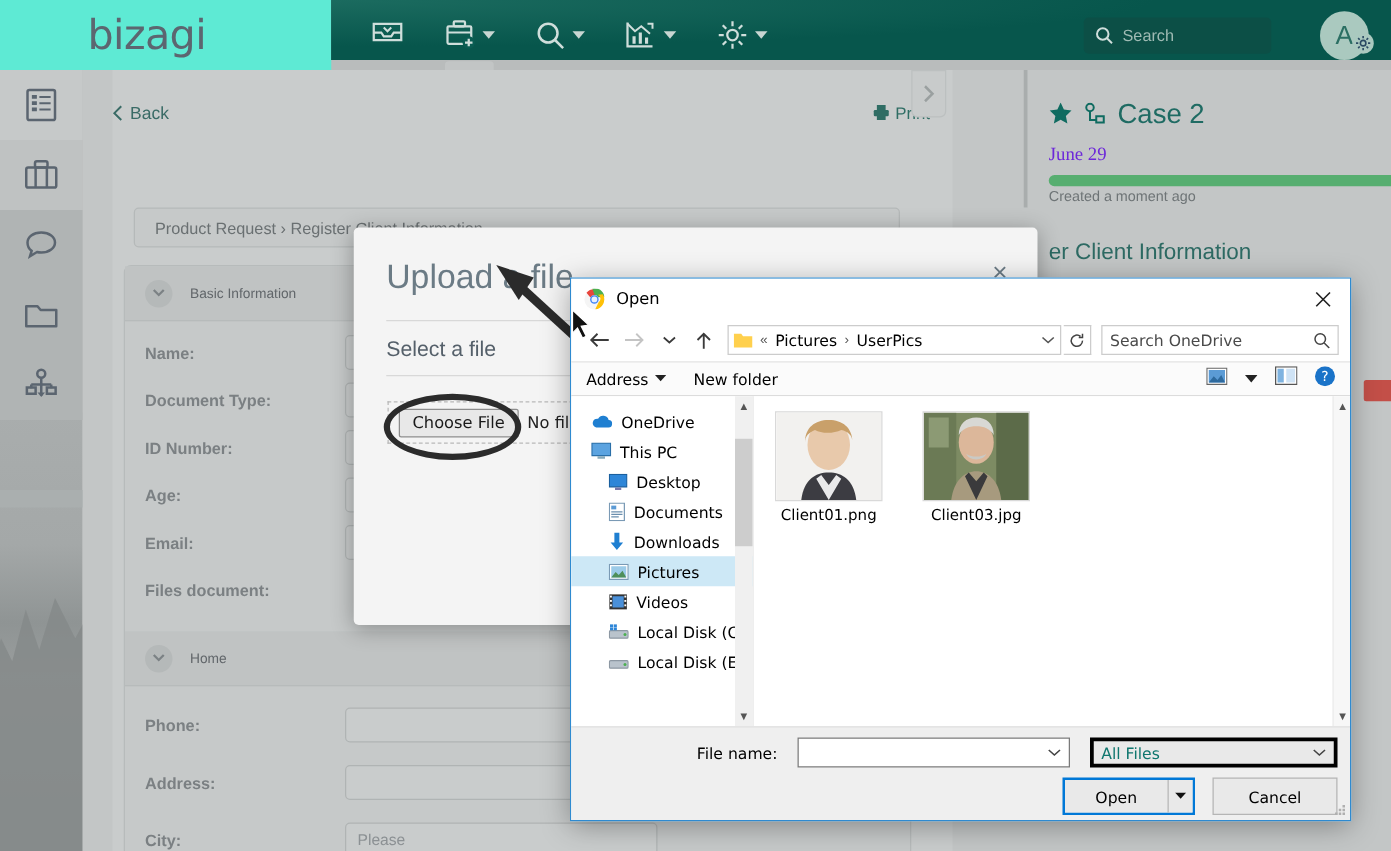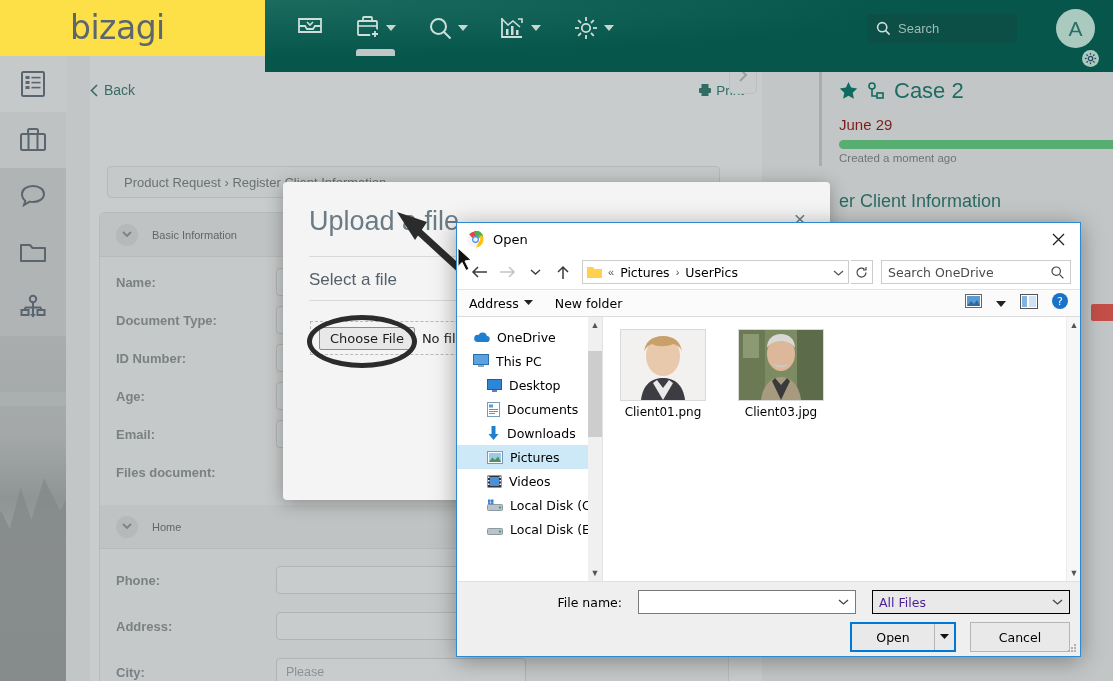--- a/index.html
+++ b/index.html
@@ -17,23 +17,23 @@
     background: linear-gradient(to bottom, #a9adad 0%, #a4a8a8 30%, #8f9494 48%, #9a9e9e 60%, #8c9191 100%);
   }
   .bg-landscape:after {
     content: ""; position: absolute; left: -10px; top: 130px; width: 90px; height: 230px;
     background: #858a8a; clip-path: polygon(0 40%, 12% 22%, 22% 30%, 34% 12%, 46% 26%, 60% 8%, 78% 22%, 100% 6%, 100% 100%, 0 100%);
     opacity: .85;
   }
 
   
   .header { position: absolute; left: 0; top: 0; width: 1113px; height: 56px; z-index: 40; }
-  .header-left { position: absolute; left: 0; top: 0; width: 265px; height: 56px; background: #fde047; }
+  .header-left { position: absolute; left: 0; top: 0; width: 265px; height: 56px; background: #5eead4; }
   .logo { position: absolute; left: 70px; top: 8px; font-size: 33px; color: #5c6670; font-weight: 400; letter-spacing: -.5px; font-family: "DejaVu Sans", sans-serif; }
-  .header-right { position: absolute; left: 265px; top: 0; right: 0; height: 72px; background: #0a5c52;
+  .header-right { position: absolute; left: 265px; top: 0; right: 0; height: 48px; background: #0a5c52;
      background-image: radial-gradient(ellipse at 0% 0%, #1b6b5f 0%, #07564c 55%); }
   .nav-icons { position: absolute; left: 25px; top: 0; height: 56px; display: flex; align-items: center; gap: 18px; }
   .nav-item { display: flex; align-items: center; gap: 5px; height: 56px; padding: 0 7px; cursor: pointer; position: relative; }
   .nav-item.active:after { content:""; position:absolute; left:8px; right:8px; bottom:0; height:7px; background:#c2c5c5; border-radius:3px 3px 0 0;}
   .nav-item svg { display: block; }
   .caret { width: 0; height: 0; border-left: 5px solid transparent; border-right: 5px solid transparent; border-top: 6px solid #c8d6d2; }
   .search-box { position: absolute; right: 96px; top: 14px; width: 150px; height: 29px; background: #0c4f46;
     border-radius: 4px; display: flex; align-items: center; padding: 0 9px; gap: 7px; }
   .search-box .ph { color: #9fbbb4; font-size: 13px; }
   .avatar { position: absolute; right: 18px; top: 9px; width: 39px; height: 39px; border-radius: 50%;
@@ -69,21 +69,21 @@
     font-size: 12.5px; color: #8c9194; display: flex; align-items: center; padding: 0 9px; }
 
   
   .collapse-tab { position: absolute; left: 663px; top: 0; width: 28px; height: 38px; background: #c8cbcb;
     border: 1px solid #bcc0c0; border-radius: 0 0 5px 5px; display: flex; align-items: center; justify-content: center; cursor: pointer; z-index: 18; }
 
   
   .case-panel { position: absolute; left: 755px; top: 0; right: 0; bottom: 0; background: #c3c6c6; }
   .case-panel .divider { position: absolute; left: -2px; top: 0; width: 3px; height: 110px; background: #a9adad; }
   .case-title { position: absolute; left: 18px; top: 22px; display: flex; align-items: center; gap: 9px; color: #1f6b63; font-size: 22px; }
-  .case-date { position: absolute; left: 18px; top: 60px; color: #7f1d1d; font-size: 15px; }
+  .case-date { position: absolute; left: 18px; top: 60px; color: #6d28d9; font-size: 15px; font-family: Liberation Serif, serif; }
   .progress { position: absolute; left: 18px; top: 84px; width: 340px; height: 9px; background: #57ae70; border-radius: 5px; }
   .case-sub { position: absolute; left: 18px; top: 96px; color: #6e7476; font-size: 11.5px; }
   .case-task { position: absolute; left: 18px; top: 135px; color: #2d6a63; font-size: 18px; white-space: nowrap; }
   .red-marker { position: absolute; right: 0; top: 248px; width: 22px; height: 17px; background: #c34f48; border-radius: 2px 0 0 2px; }
 
   
   .upload-modal { position: absolute; left: 283px; top: 182px; width: 547px; height: 318px;
     background: #f4f4f4; border-radius: 4px; box-shadow: 0 3px 18px rgba(0,0,0,.30); z-index: 60; }
   .um-title { position: absolute; left: 26px; top: 24px; font-size: 27px; color: #6b7b85; font-weight: 300; }
   .um-close { position: absolute; right: 24px; top: 26px; font-size: 21px; color: #6b7b85; cursor: pointer; line-height: 1; }
@@ -132,22 +132,22 @@
   .files-pane { flex: 1; background: #fff; position: relative; padding: 12px 0 0 10px; }
   .file-grid { display: flex; gap: 18px; }
   .file-tile { width: 100px; display: flex; flex-direction: column; align-items: center; cursor: pointer; }
   .thumb { width: 86px; height: 72px; border: 1px solid #d9d9d9; background: #fff; overflow: hidden; position: relative; }
   .file-name { font-size: 12px; color: #000; margin-top: 4px; font-family: "DejaVu Sans", sans-serif; }
   .files-scroll { position: absolute; right: 0; top: 0; bottom: 0; width: 14px; background: #f7f7f7; border-left: 1px solid #ececec; }
   .dlg-footer { position: absolute; left: 0; right: 0; bottom: 0; height: 75px; background: #efefef; border-top: 1px solid #e0e0e0; }
   .fname-row { position: absolute; left: 0; right: 10px; top: 8px; display: flex; align-items: center; justify-content: flex-end; gap: 16px; }
   .fname-label { font-size: 12.5px; color: #000; font-family: "DejaVu Sans", sans-serif; }
   .fname-combo { width: 218px; height: 24px; border: 1px solid #7a7a7a; background: #fff; display: flex; align-items: center; justify-content: flex-end; padding-right: 6px; }
-  .filter-combo { width: 198px; height: 24px; border: 1px solid #000000; background: #e9e9e9; display: flex;
-     align-items: center; justify-content: space-between; padding: 0 6px; font-size: 12.5px; color: #4c1d95; font-family: "DejaVu Sans", sans-serif; }
+  .filter-combo { width: 198px; height: 24px; border: 3px solid #000000; background: #e9e9e9; display: flex;
+     align-items: center; justify-content: space-between; padding: 0 6px; font-size: 12.5px; color: #0f766e; font-family: "DejaVu Sans", sans-serif; }
   .btn-row { position: absolute; right: 10px; top: 40px; display: flex; gap: 14px; }
   .btn-open-wrap { display: flex; border: 2px solid #0078d7; cursor: pointer; }
   .btn-open { width: 82px; height: 26px; background: #e9e9e9; display: flex; align-items: center; justify-content: center;
      font-size: 12.5px; color: #000; font-family: "DejaVu Sans", sans-serif; }
   .btn-open-arrow { width: 20px; height: 26px; background: #e9e9e9; border-left: 1px solid #b5b5b5; display: flex; align-items: center; justify-content: center; }
   .btn-cancel { width: 100px; height: 30px; background: #e9e9e9; border: 1px solid #b5b5b5; display: flex;
      align-items: center; justify-content: center; font-size: 12.5px; color: #000; cursor: pointer; font-family: "DejaVu Sans", sans-serif; }
   .resize-grip { position: absolute; right: 3px; bottom: 3px; width: 10px; height: 10px; }
   .mouse-cursor { position: absolute; left: 457px; top: 247px; z-index: 95; }
 </style>

